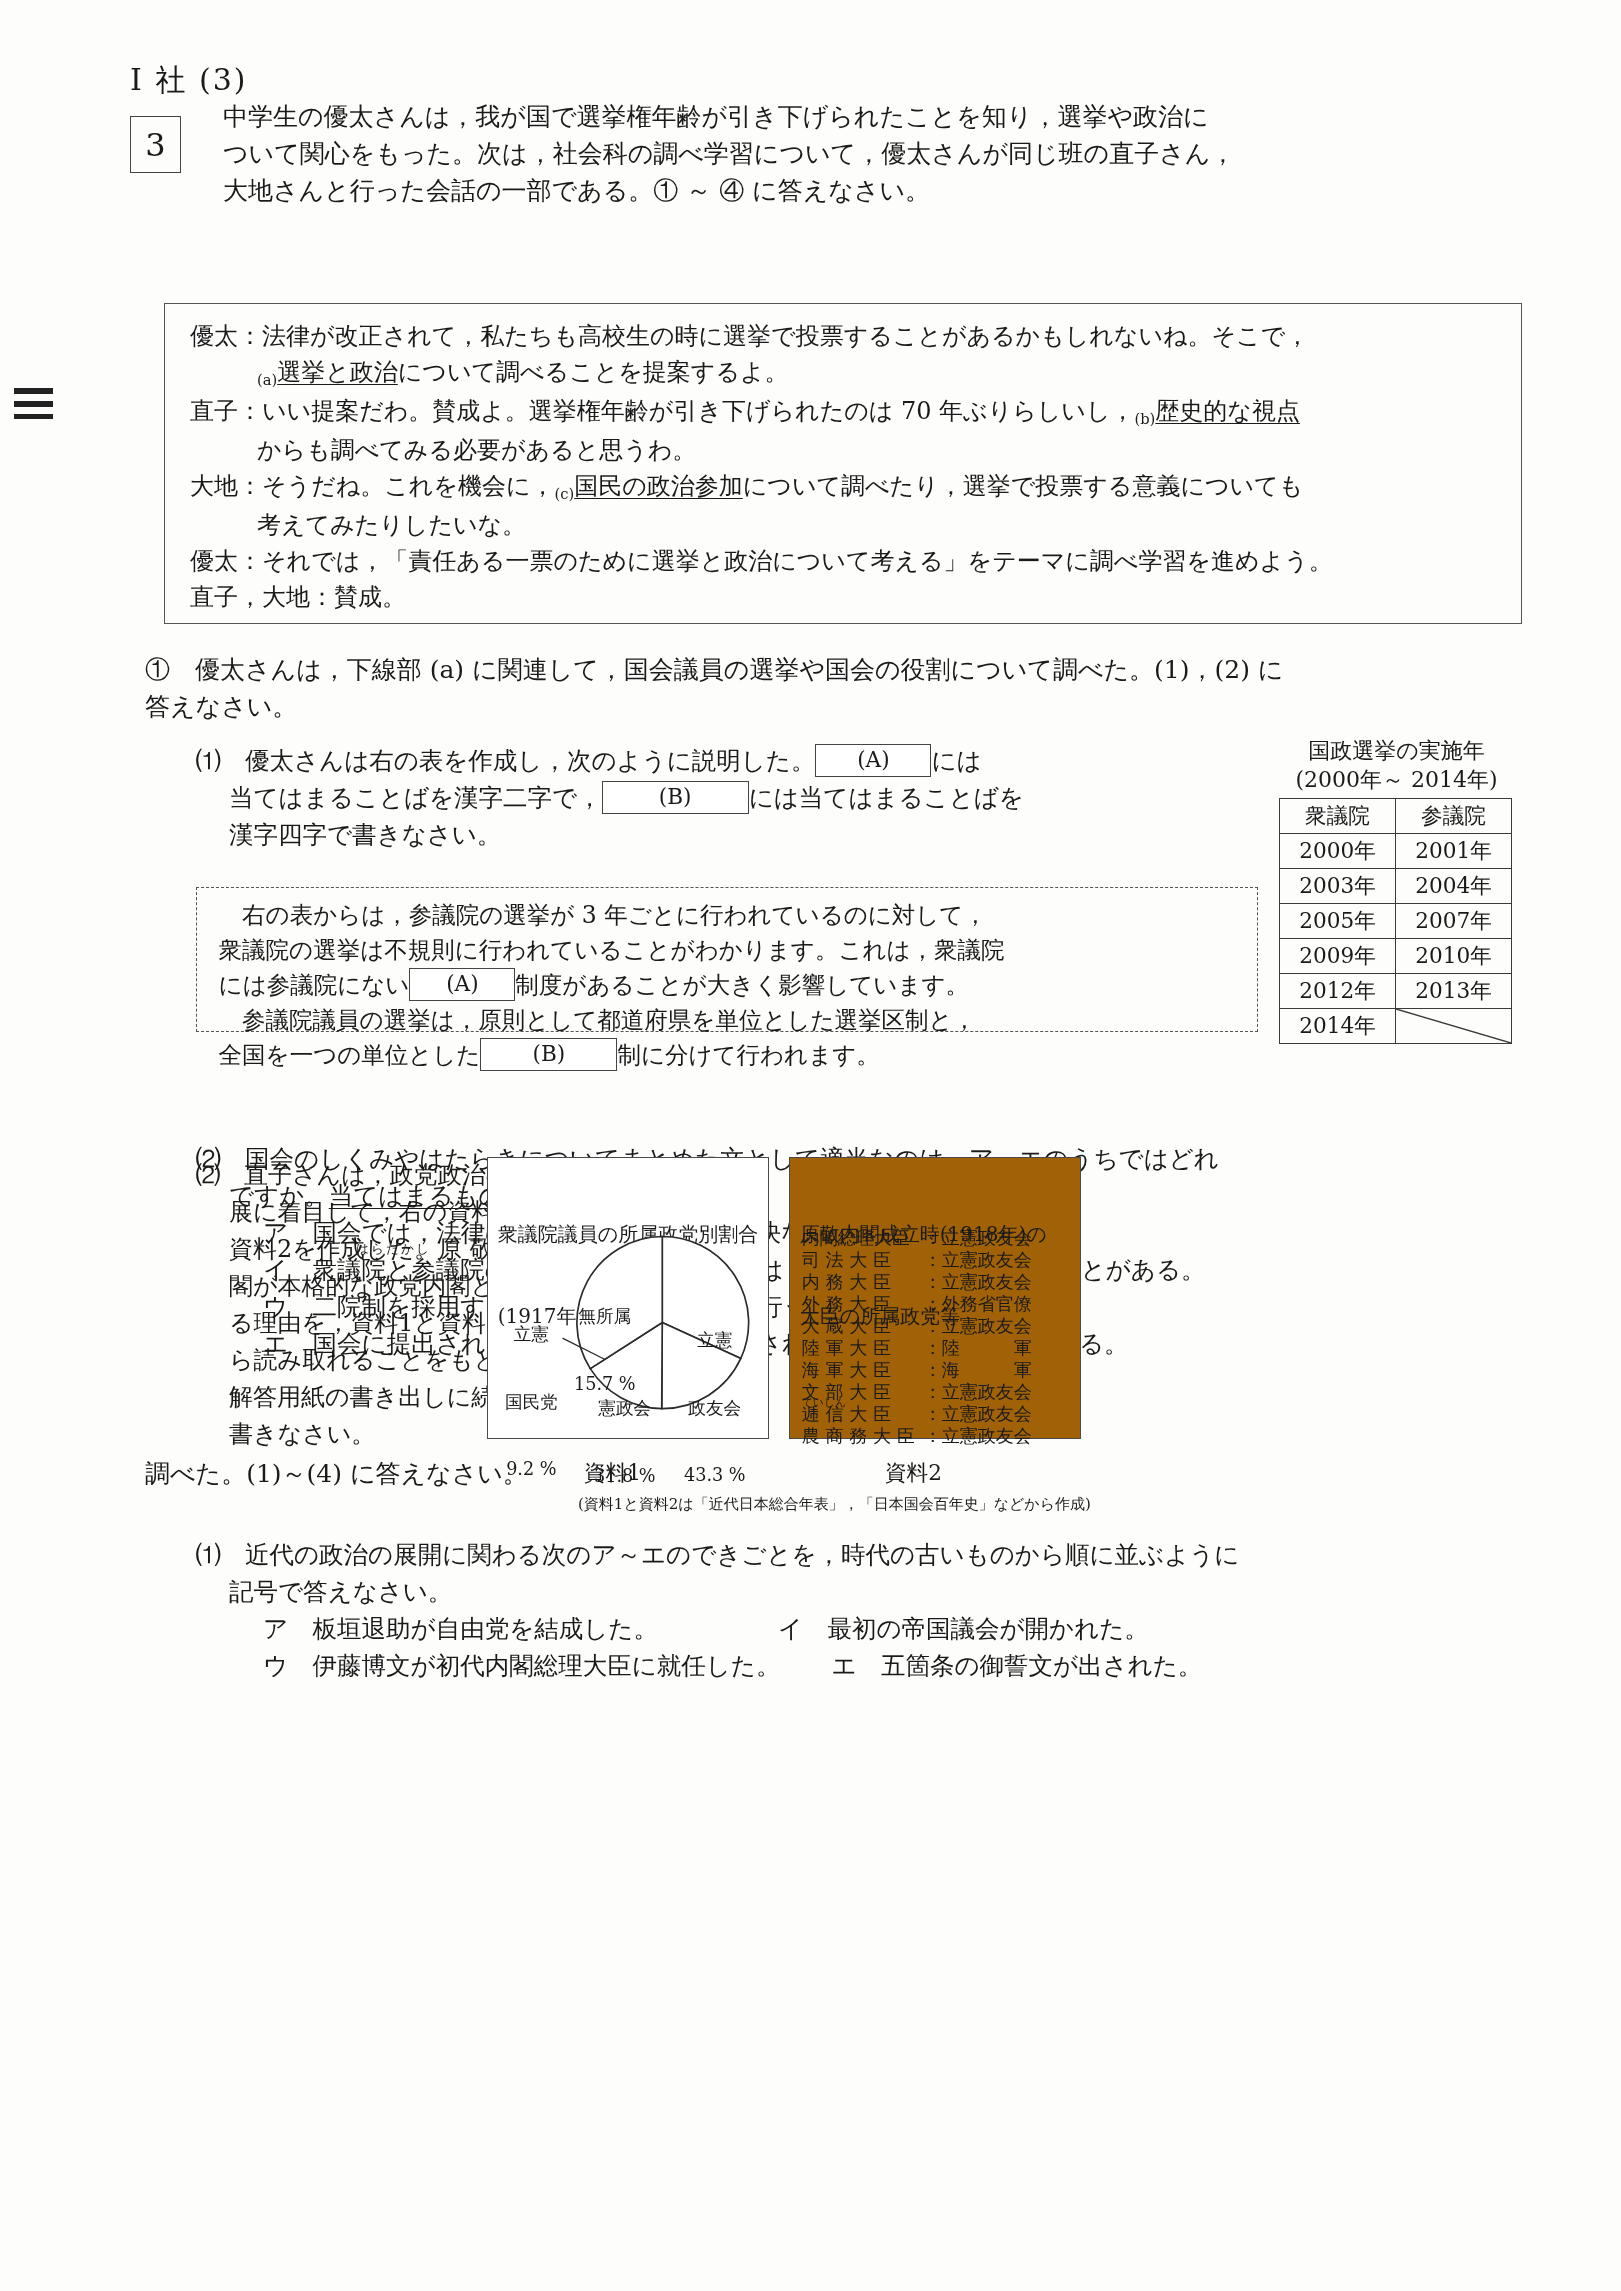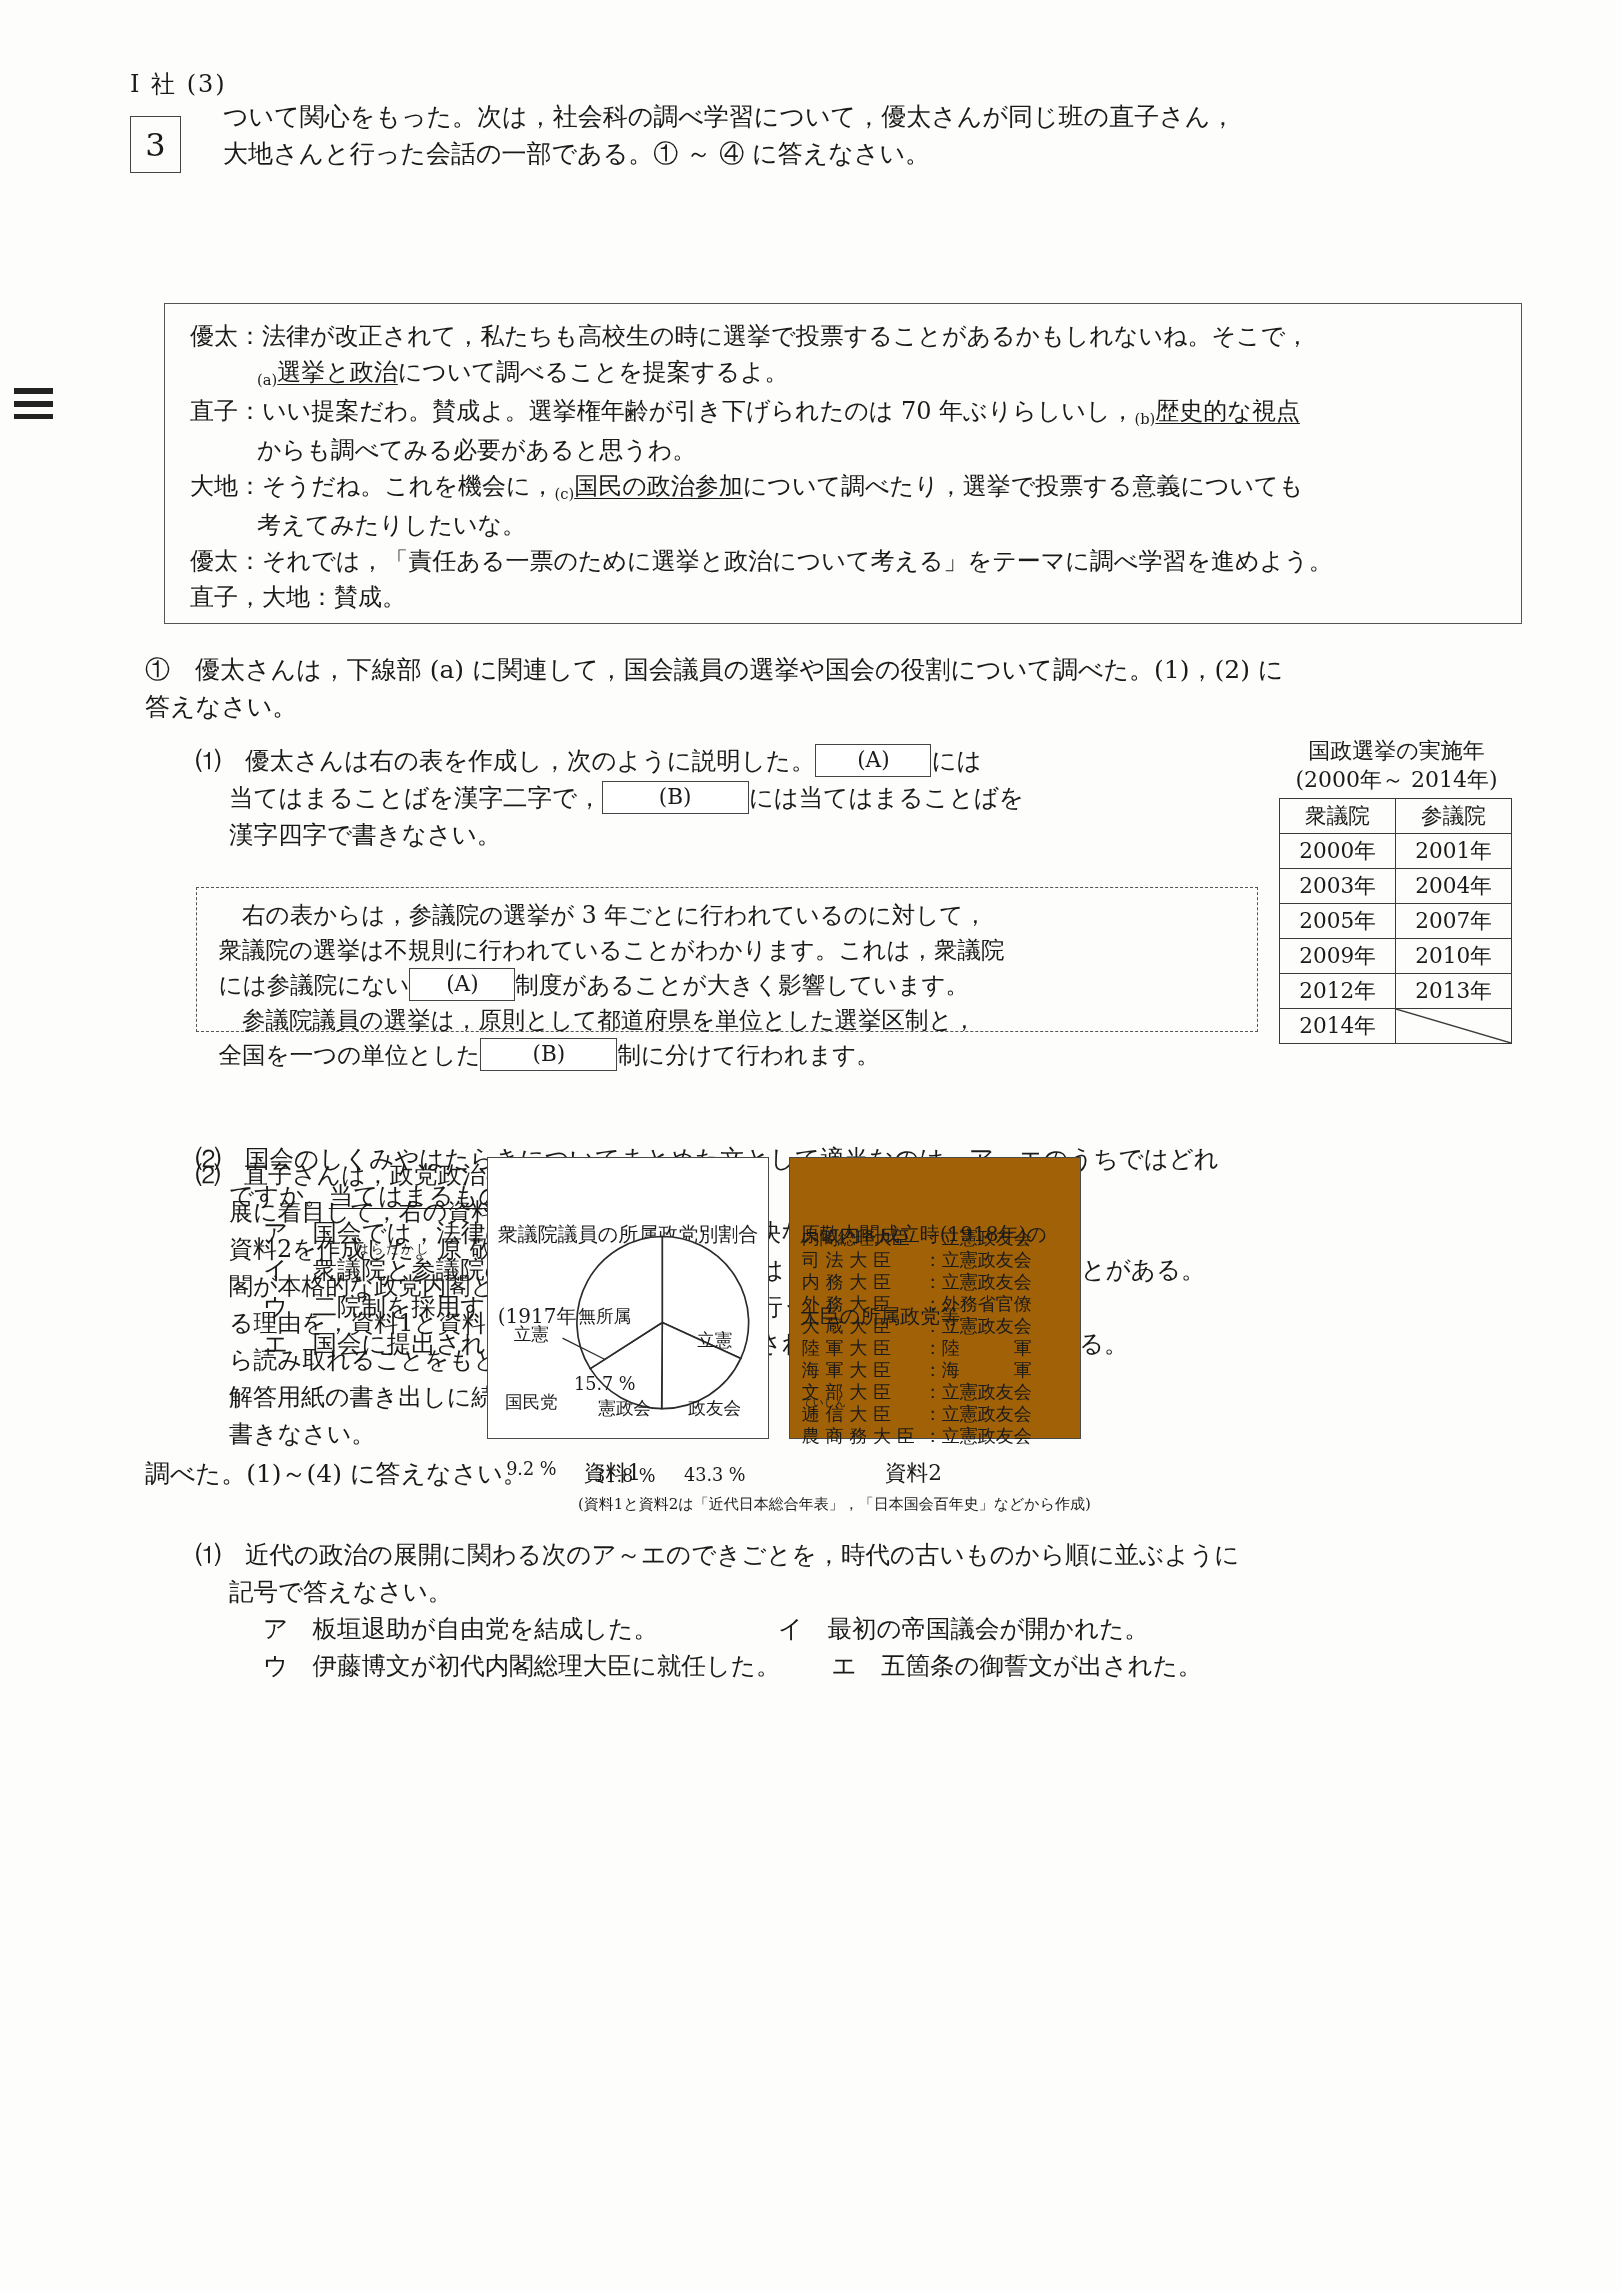--- a/index.html
+++ b/index.html
@@ -20,22 +20,22 @@
     overflow: hidden;
   }
 
   
   .jp { font-family: "DejaVu Serif", "Liberation Serif", serif; }
   .t { position: absolute; white-space: pre; line-height: 1.0; }
 
   
   #hdr {
     position: absolute;
-    left: 130px; top: 68px;
-    font-size: 24px;
+    left: 130px; top: 60px;
+    font-size: 30px;
     letter-spacing: 2px;
   }
 
   
   #qnum {
     position: absolute;
     left: 130px; top: 116px;
     width: 49px; height: 55px;
     border: 1.6px solid #444;
     display: flex; align-items: center; justify-content: center;
@@ -170,20 +170,21 @@
 
   <div id="eqmark">
       <i></i>
       <i></i>
       <i></i>
     </div>
 
   <div id="qnum">3</div>
 
   <div id="intro">
+    <div class="ln">中学生の優太さんは，我が国で選挙権年齢が引き下げられたことを知り，選挙や政治に</div>
     <div class="ln">ついて関心をもった。次は，社会科の調べ学習について，優太さんが同じ班の直子さん，</div>
     <div class="ln">大地さんと行った会話の一部である。① ～ ④ に答えなさい。</div>
   </div>
 
   <div id="convbox">
     <div id="convinner">
 
       <div class="cline"><span>優太</span><span>：</span><span>法律が改正されて，私たちも高校生の時に選挙で投票することがあるかもしれないね。そこで，</span></div>
 
       <div class="cline cindent"><span class="sub">(a)</span><span class="uline">選挙と政治</span><span>について調べることを提案するよ。</span></div>

